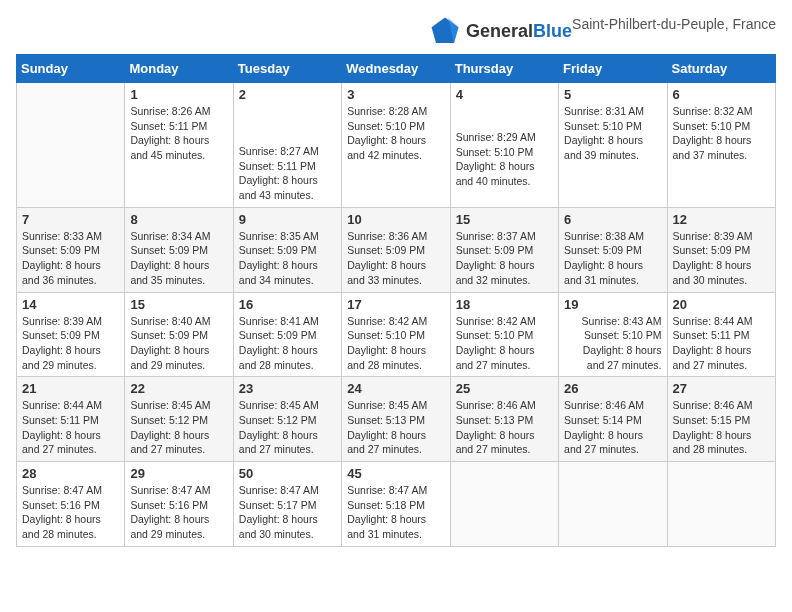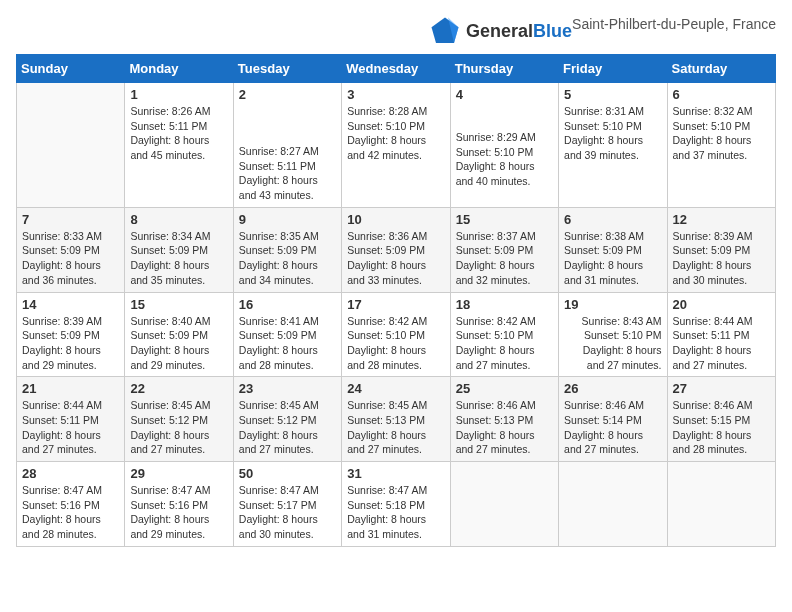--- a/index.html
+++ b/index.html
@@ -326,21 +326,21 @@
 and 29 minutes.</div>
         </td>
         <td>
           <span class="day-number">50</span>
           <div class="day-info" style="white-space: pre-line;">Sunrise: 8:47 AM
 Sunset: 5:17 PM
 Daylight: 8 hours
 and 30 minutes.</div>
         </td>
         <td>
-          <span class="day-number">31</span>
+          <span class="day-number">45</span>
           <div class="day-info" style="white-space: pre-line;">Sunrise: 8:47 AM
 Sunset: 5:18 PM
 Daylight: 8 hours
 and 31 minutes.</div>
         </td>
         <td class="empty"></td>
         <td class="empty"></td>
         <td class="empty"></td>
       </tr>
     </tbody>

